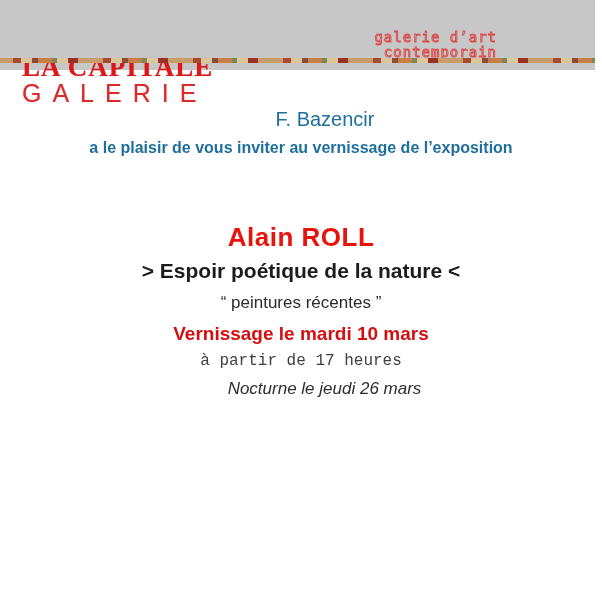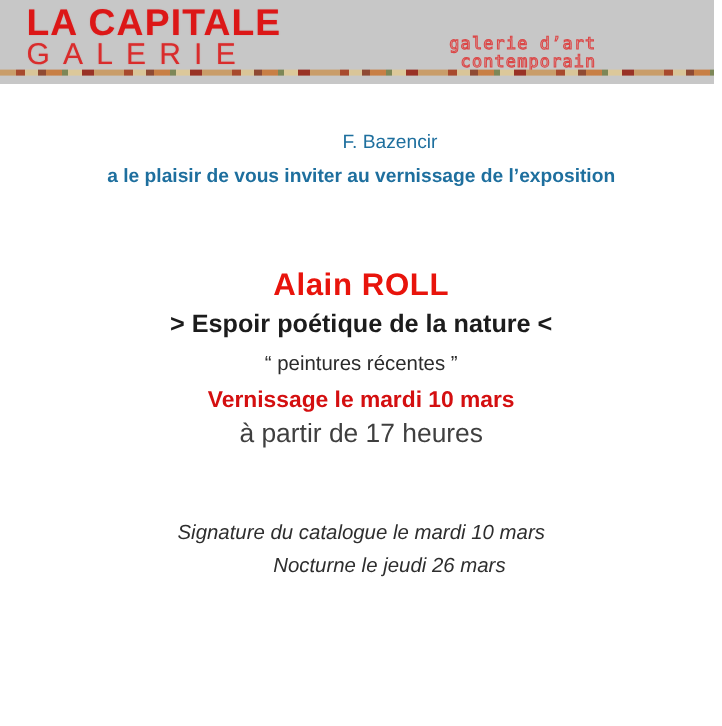--- a/index.html
+++ b/index.html
@@ -18,27 +18,28 @@
     width: 595px;
     height: 70px;
     background: var(--header_gray, #c7c7c7);
   }
   .logo {
     position: absolute;
     left: 22px;
     top: 6px;
   }
   .logo-top {
-    font-family: Liberation Sans, sans-serif;
+    font-family: Liberation Serif, serif;
     font-weight: 700;
-    font-size: 31px;
+    font-size: 27px;
     line-height: 26px;
     letter-spacing: 1px;
     color: var(--logo_red, #dc1717);
     text-shadow: 0 0 1px rgba(220,23,23,0.35);
+    margin-top: 48px;
   }
   .logo-bottom {
     font-family: "Liberation Sans", sans-serif;
     font-weight: 400;
     font-size: 25px;
     line-height: 27px;
     letter-spacing: 11px;
     color: var(--logo_red_light, #d92c2c);
     text-shadow: 0 0 1px rgba(217,44,44,0.4);
   }
@@ -74,21 +75,21 @@
   }
 
   
   .invite {
     padding-top: 39px;
     text-align: center;
   }
   .invite p { margin: 0; }
 
   .host {
-    font-size: 16px;
+    font-size: 20px;
     line-height: 20px;
     color: var(--blue, #1e6f9e);
     padding-left: 48px;
   }
   .intro {
     margin-top: 9px !important;
     font-size: 16px;
     line-height: 20px;
     color: var(--blue, #1e6f9e);
     font-weight: bold;
@@ -124,23 +125,24 @@
   }
   .vernissage {
     margin-top: 8px !important;
     font-weight: 700;
     font-size: 19px;
     line-height: 24px;
     color: var(--vernissage_red, #d40f10);
   }
   .time {
     margin-top: 5px !important;
-    font-size: 22px;
+    font-size: 16px;
     line-height: 20px;
     color: #3f3f3f;
+    font-family: Liberation Mono, monospace;
   }
   .note {
     font-style: italic;
     font-size: 17px;
     line-height: 21px;
     color: #2e2e2e;
   }
   .note-1 { margin-top: 62px !important; }
   .note-2 { margin-top: 7px !important; padding-left: 47px; }
 </style>
@@ -165,17 +167,16 @@
     <p class="host">F. Bazencir</p>
     <p class="intro">a le plaisir de vous inviter au vernissage de l’exposition</p>
 
     <p class="artist">Alain ROLL</p>
     <p class="title">&gt; Espoir poétique de la nature &lt;</p>
     <p class="subtitle">“ peintures récentes ”</p>
 
     <p class="vernissage">Vernissage le mardi 10 mars</p>
     <p class="time">à partir de 17 heures</p>
 
-    <p class="note note-1">Signature du catalogue le mardi 10 mars</p>
     <p class="note note-2">Nocturne le jeudi 26 mars</p>
   </main>
 
 </div>
 
 </body></html>

